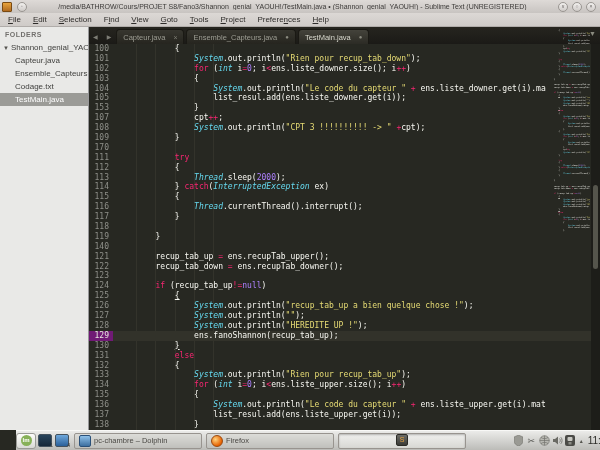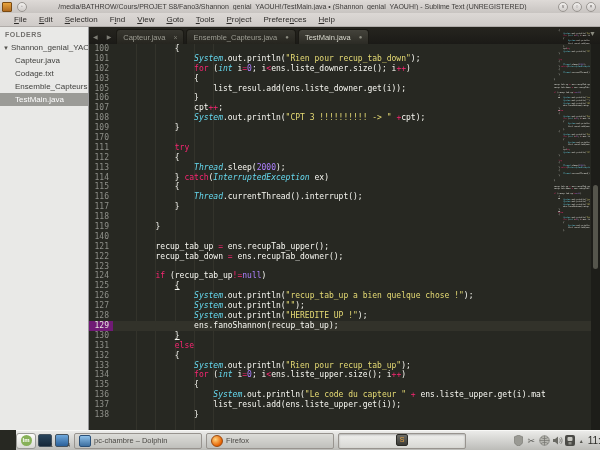--- a/index.html
+++ b/index.html
@@ -15,21 +15,21 @@
   .round-btn{width:8px;height:8px;border-radius:50%;margin:0 2px;
     background:linear-gradient(#f2f0ee,#cfcbc8);border:1px solid #9a9692;
     font-size:5px;line-height:7px;text-align:center;color:#6b6764;}
   .title-text{flex:1;text-align:center;font-size:7px;color:#3c3a38;
     white-space:nowrap;overflow:hidden;}
   .win-controls{display:flex;margin-right:2px;}
 
   
   .menubar{position:absolute;left:0;top:13px;width:600px;height:14px;
     background:linear-gradient(#dcd8d5,#cfcbc8);border-bottom:1px solid #b0aca9;
-    display:flex;align-items:center;padding-left:8px;box-sizing:border-box;}
+    display:flex;align-items:center;padding-left:2px;box-sizing:border-box;}
   .menu-item{font-size:8px;color:#2e2c2a;padding:0 6px;white-space:nowrap;}
   .menu-item u{text-decoration:underline;}
 
   
   .sidebar{position:absolute;left:0;top:27px;width:88px;bottom:20px;
     background:#e9e9e7;border-right:1px solid #98989a;overflow:hidden;}
   .folders-header{font-size:7px;font-weight:bold;letter-spacing:.5px;
     color:#73716e;padding:4px 0 3px 5px;}
   .tree-item{font-size:8px;color:#40403e;height:13px;line-height:13px;
     white-space:nowrap;overflow:hidden;}
@@ -136,22 +136,22 @@
       <span class="menu-item"><u>P</u>roject</span>
       <span class="menu-item">Prefere<u>n</u>ces</span>
       <span class="menu-item"><u>H</u>elp</span>
     </div>
 
   <div class="sidebar">
     <div class="folders-header">FOLDERS</div>
     <div id="tree">
         <div class="tree-item tree-root"><span class="arrow">▼</span>Shannon_genial_YAOUH!</div>
         <div class="tree-item tree-child">Capteur.java</div>
+        <div class="tree-item tree-child">Ensemble_Capteurs</div>
         <div class="tree-item tree-child">Codage.txt</div>
-        <div class="tree-item tree-child">Ensemble_Capteurs</div>
         <div class="tree-item tree-child selected">TestMain.java</div>
       </div>
   </div>
 
   <div class="editor">
     <div class="tabbar">
       <span class="tab-nav">◀</span>
       <span class="tab-nav">▶</span>
       <span id="tabs" style="display:flex;align-items:flex-end;">
           <div class="tab">
@@ -174,22 +174,23 @@
       <div class="guide" style="left:47px"></div>
       <div class="guide" style="left:66px"></div>
       <div class="guide" style="left:86px"></div>
       <div class="guide" style="left:105px"></div>
       <div class="guide" style="left:124px"></div>
       <div id="lines">
           <div class="line"><span class="gutter">100</span><span class="codetext"><span class="tok-p">            {</span></span></div>
           <div class="line"><span class="gutter">101</span><span class="codetext"><span class="tok-p">                </span><span class="tok-t">System</span><span class="tok-p">.out.println(</span><span class="tok-s">"Rien pour recup_tab_down"</span><span class="tok-p">);</span></span></div>
           <div class="line"><span class="gutter">102</span><span class="codetext"><span class="tok-p">                </span><span class="tok-k">for</span><span class="tok-p"> (</span><span class="tok-t">int</span><span class="tok-p"> i</span><span class="tok-k">=</span><span class="tok-n">0</span><span class="tok-p">; i</span><span class="tok-k">&lt;</span><span class="tok-p">ens.liste_downer.size(); i</span><span class="tok-k">++</span><span class="tok-p">)</span></span></div>
           <div class="line"><span class="gutter">103</span><span class="codetext"><span class="tok-p">                {</span></span></div>
+          <div class="line"><span class="gutter">104</span><span class="codetext"><span class="tok-p">                    </span><span class="tok-t">System</span><span class="tok-p">.out.println(</span><span class="tok-s">"Le code du capteur "</span><span class="tok-p"> </span><span class="tok-k">+</span><span class="tok-p"> ens.liste_downer.get(i).ma</span></span></div>
           <div class="line"><span class="gutter">105</span><span class="codetext"><span class="tok-p">                    list_resul.add(ens.liste_downer.get(i));</span></span></div>
-          <div class="line"><span class="gutter">106</span><span class="codetext"><span class="tok-p">                }</span></span></div>
+          <div class="line"><span class="gutter">153</span><span class="codetext"><span class="tok-p">                }</span></span></div>
           <div class="line"><span class="gutter">107</span><span class="codetext"><span class="tok-p">                cpt</span><span class="tok-k">++</span><span class="tok-p">;</span></span></div>
           <div class="line"><span class="gutter">108</span><span class="codetext"><span class="tok-p">                </span><span class="tok-t">System</span><span class="tok-p">.out.println(</span><span class="tok-s">"CPT 3 !!!!!!!!!! -&gt; "</span><span class="tok-p"> </span><span class="tok-k">+</span><span class="tok-p">cpt);</span></span></div>
           <div class="line"><span class="gutter">109</span><span class="codetext"><span class="tok-p">            }</span></span></div>
           <div class="line"><span class="gutter">170</span><span class="codetext"></span></div>
           <div class="line"><span class="gutter">111</span><span class="codetext"><span class="tok-p">            </span><span class="tok-k">try</span></span></div>
           <div class="line"><span class="gutter">112</span><span class="codetext"><span class="tok-p">            {</span></span></div>
           <div class="line"><span class="gutter">113</span><span class="codetext"><span class="tok-p">                </span><span class="tok-t">Thread</span><span class="tok-p">.sleep(</span><span class="tok-n">2000</span><span class="tok-p">);</span></span></div>
           <div class="line"><span class="gutter">114</span><span class="codetext"><span class="tok-p">            } </span><span class="tok-k">catch</span><span class="tok-p">(</span><span class="tok-t">InterruptedException</span><span class="tok-p"> ex)</span></span></div>
           <div class="line"><span class="gutter">115</span><span class="codetext"><span class="tok-p">            {</span></span></div>
           <div class="line"><span class="gutter">116</span><span class="codetext"><span class="tok-p">                </span><span class="tok-t">Thread</span><span class="tok-p">.currentThread().interrupt();</span></span></div>

